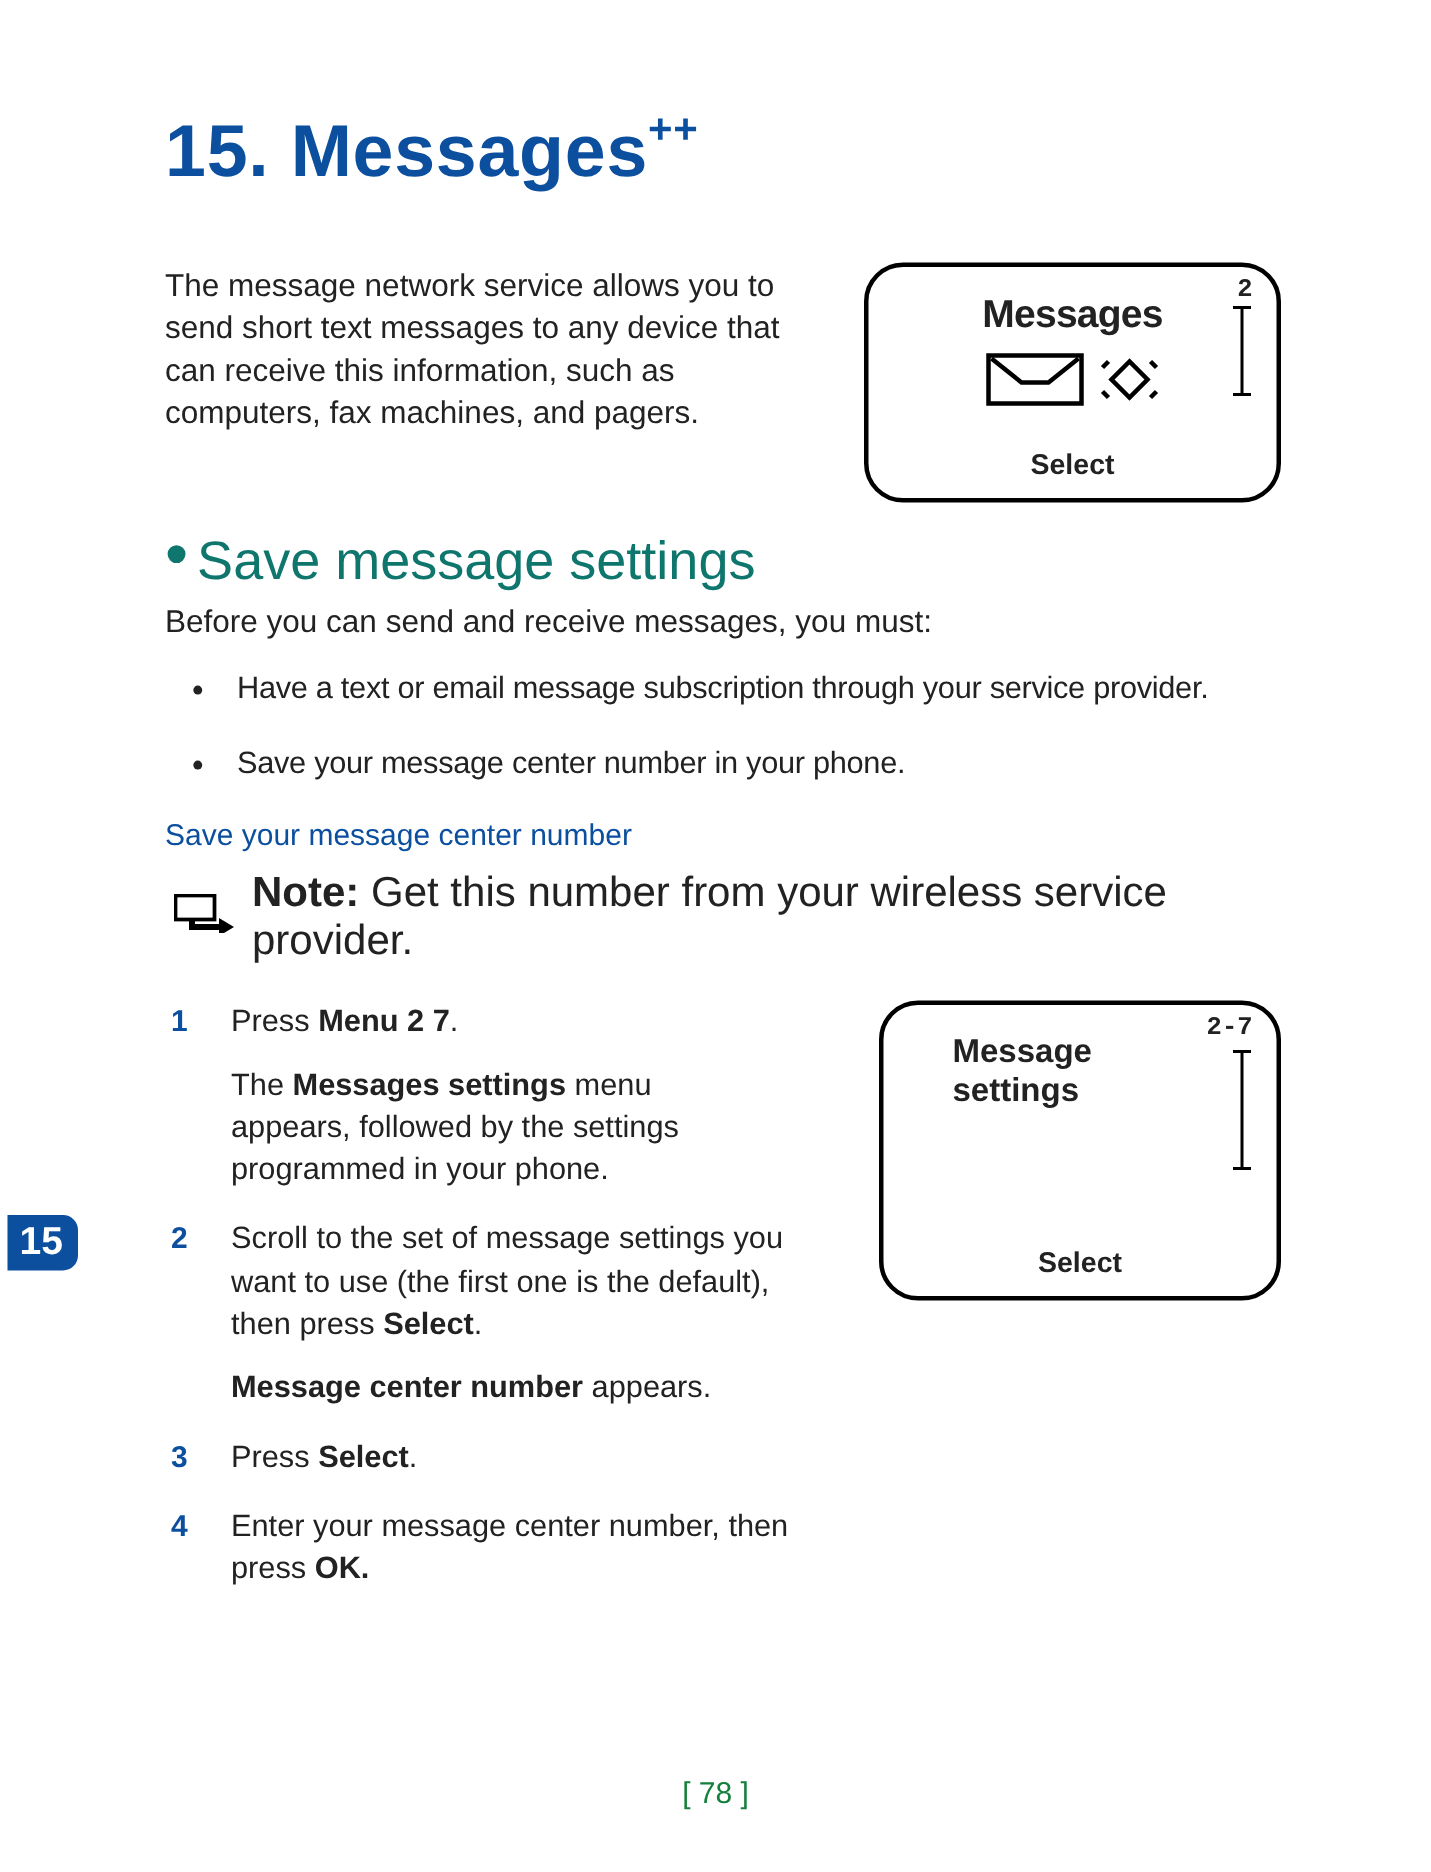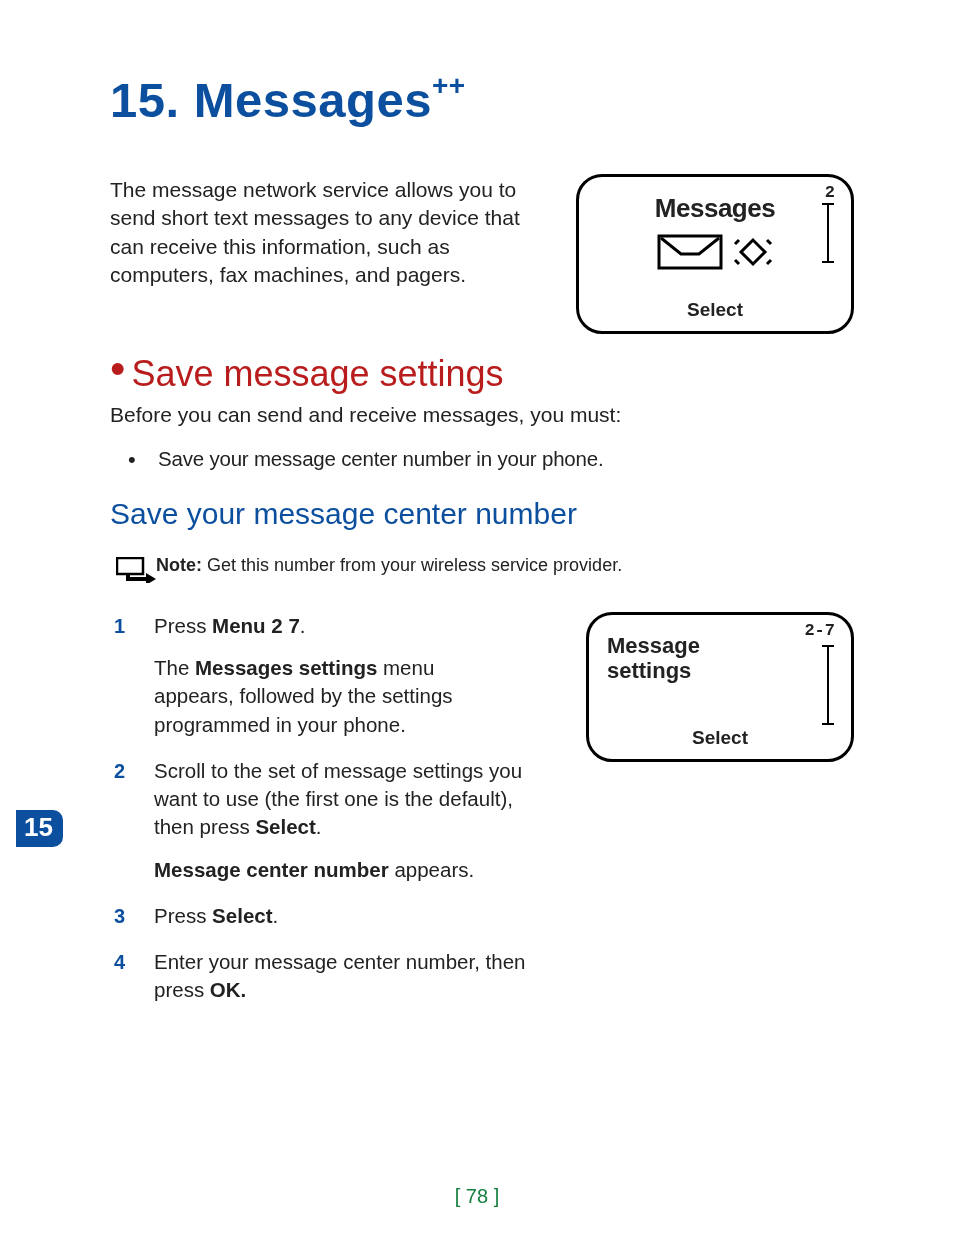--- a/index.html
+++ b/index.html
@@ -43,22 +43,23 @@
     background: #fff;
     flex-shrink: 0;
   }
   .ps-a {
     width: 278px;
     height: 160px;
     margin-top: 2px;
   }
   .ps-b {
     width: 268px;
-    height: 150px;
+    height: 200px;
     margin-top: 0;
+    padding-left: 28px;
   }
   .phone-digit {
     position: absolute;
     top: 6px;
     right: 16px;
     font-family: "Courier New", monospace;
     font-size: 17px;
     font-weight: bold;
   }
   .phone-scroll {
@@ -112,21 +113,21 @@
   .envelope-icon {
     display: inline-block;
     vertical-align: middle;
   }
   .ring-icon {
     display: inline-block;
     vertical-align: middle;
     margin-left: 6px;
   }
   .section-title {
-    color: #b91c1c;
+    color: #0f766e;
     font-size: 36px;
     font-weight: 500;
     margin-top: 10px;
     margin-bottom: 8px;
   }
   .section-title .bullet { font-size: 44px; display: inline-block; vertical-align: 2px; margin-right: 6px; }
   .section-lead {
     font-size: 21px;
     margin-bottom: 18px;
   }
@@ -144,29 +145,29 @@
   }
   ul.req li::before {
     content: "•";
     position: absolute;
     left: -30px;
     top: 0;
     font-size: 22px;
   }
   .sub-title {
     color: #0b4f9e;
-    font-size: 30px;
+    font-size: 20px;
     font-weight: 500;
-    margin-bottom: 24px;
+    margin-bottom: 10px;
   }
   .note-row {
     display: flex;
-    align-items: flex-start;
-    gap: 0;
-    font-size: 18px;
+    align-items: center;
+    gap: 12px;
+    font-size: 28px;
     margin-bottom: 24px;
     padding-left: 6px;
   }
   .note-icon {
     flex-shrink: 0;
     margin-top: 2px;
   }
   .steps-row {
     display: flex;
     gap: 28px;
@@ -195,21 +196,21 @@
     color: #0b4f9e;
     font-weight: 700;
     font-size: 20px;
   }
   ol.steps .sub {
     margin-top: 14px;
   }
   .b { font-weight: 700; }
   .tab-badge {
     position: absolute;
-    left: 16px;
+    left: 5px;
     top: 810px;
     background: #0b4f9e;
     color: #fff;
     font-weight: 700;
     font-size: 26px;
     padding: 2px 10px 4px 8px;
     border-top-right-radius: 10px;
     border-bottom-right-radius: 10px;
   }
   .page-num {
@@ -254,20 +255,21 @@
       </div>
       <div class="phone-select">Select</div>
     </div>
   </div>
 
   <h2 class="section-title">
     <span class="bullet">•</span><span>Save message settings</span>
   </h2>
   <p class="section-lead">Before you can send and receive messages, you must:</p>
   <ul class="req">
+    <li>Have a text or email message subscription through your service provider.</li>
     <li>Save your message center number in your phone.</li>
   </ul>
 
   <h3 class="sub-title">Save your message center number</h3>
 
   <div class="note-row">
     <span class="note-icon">
       <svg width="40" height="26" viewBox="0 0 40 26">
         <rect x="1" y="1" width="26" height="16" fill="none" stroke="#000" stroke-width="2.5"></rect>
         <path d="M 12 17 L 12 22 L 32 22" fill="none" stroke="#000" stroke-width="4"></path>

